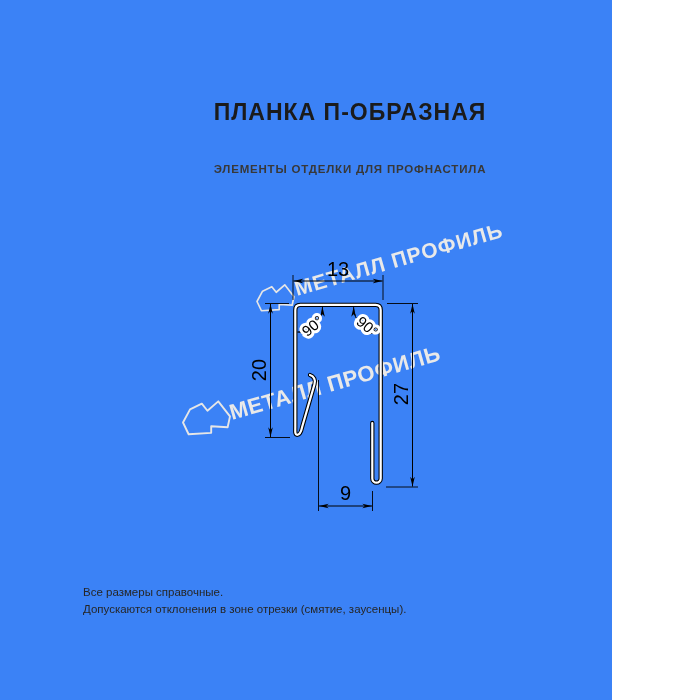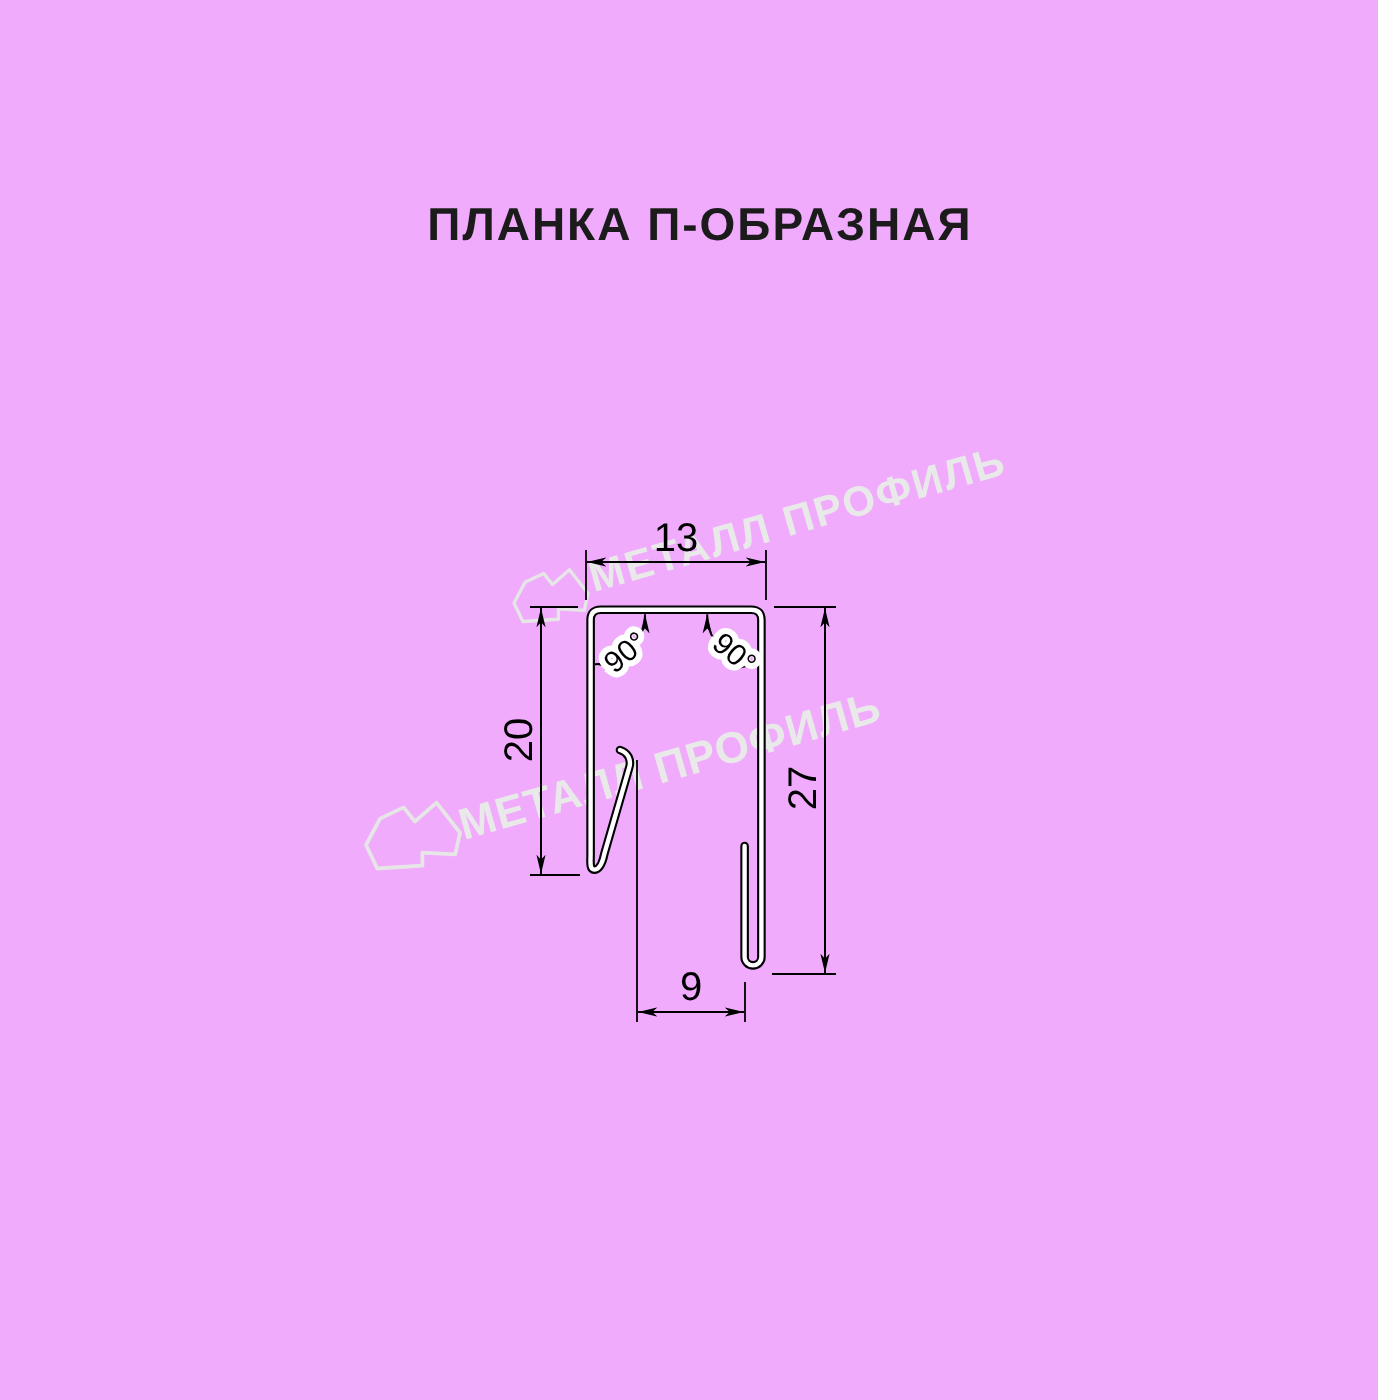--- a/index.html
+++ b/index.html
@@ -1,16 +1,16 @@
 <!DOCTYPE html>
 <html><head>
 <meta charset="utf-8">
 <style>
   html,body{margin:0;padding:0;background:#ffffff;}
-  #page{position:relative;width:689px;height:700px;background:#f0abfc;overflow:hidden;
+  #page{position:relative;width:612px;height:700px;background:#3b82f6;overflow:hidden;
         font-family:"Liberation Sans",sans-serif;}
   .title{position:absolute;top:98px;left:0;width:700px;text-align:center;
          font-weight:bold;font-size:23px;line-height:28px;letter-spacing:1px;
          color:#1b1b1b;}
   .subtitle{position:absolute;top:163px;left:0;width:700px;text-align:center;
             font-weight:bold;font-size:11.5px;letter-spacing:0.8px;color:#383838;}
   .footer{position:absolute;top:584px;left:83px;width:560px;
           font-size:11.5px;line-height:17px;color:#262626;}
   svg{position:absolute;top:0;left:0;}
   svg text{font-family:"Liberation Sans",sans-serif;}
@@ -21,20 +21,21 @@
   .dim{stroke:#000;stroke-width:1;fill:none;}
 </style>
 </head>
 <body>
 
 <div id="page">
 
   <div class="title">
     <div>ПЛАНКА П-ОБРАЗНАЯ</div>
   </div>
+  <div class="subtitle">ЭЛЕМЕНТЫ ОТДЕЛКИ ДЛЯ ПРОФНАСТИЛА</div>
 
   <svg width="700" height="700" viewBox="0 0 700 700">
     <defs>
       <marker id="arrowhead" viewBox="0 0 10 7" refX="9.7" refY="3.5" markerWidth="10" markerHeight="7" markerUnits="userSpaceOnUse" orient="auto-start-reverse">
         <path d="M9.7,3.5 L0,1.2 L2.6,3.5 L0,5.8 Z" fill="#000"></path>
       </marker>
     </defs>
 
     <g>
       <path transform="translate(257 283) scale(0.37)" d="M 0 50 L 15 22 L 40 10 L 52 25 L 75 5 L 100 37 L 95 60 L 60 58 L 60 72 L 12 75 Z" fill="none" stroke="#e6e6e6" stroke-width="4.5" stroke-linejoin="round"></path>
@@ -103,14 +104,18 @@
     <g>
       <path class="dim" d="M 322.5 307.1 A 25 25 0 0 1 297.4 332.1" marker-start="url(#arrowhead)" marker-end="url(#arrowhead)"></path>
       <text class="angtxt" transform="translate(316 330) rotate(-40)" text-anchor="middle">90°</text>
     </g>
     <g>
       <path class="dim" d="M 353.6 307.1 A 25 25 0 0 0 378.8 332.1" marker-start="url(#arrowhead)" marker-end="url(#arrowhead)"></path>
       <text class="angtxt" transform="translate(364 330.5) rotate(40)" text-anchor="middle">90°</text>
     </g>
   </svg>
 
+  <div class="footer">
+    <div>Все размеры справочные.</div>
+    <div>Допускаются отклонения в зоне отрезки (смятие, заусенцы).</div>
+  </div>
 
 </div>
 
 </body></html>

